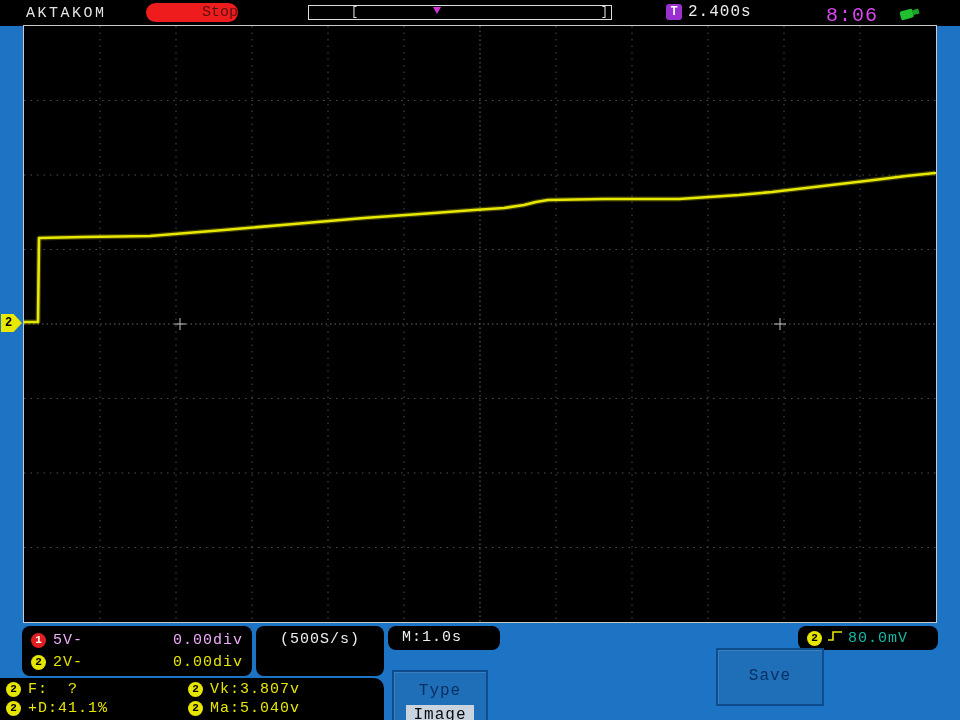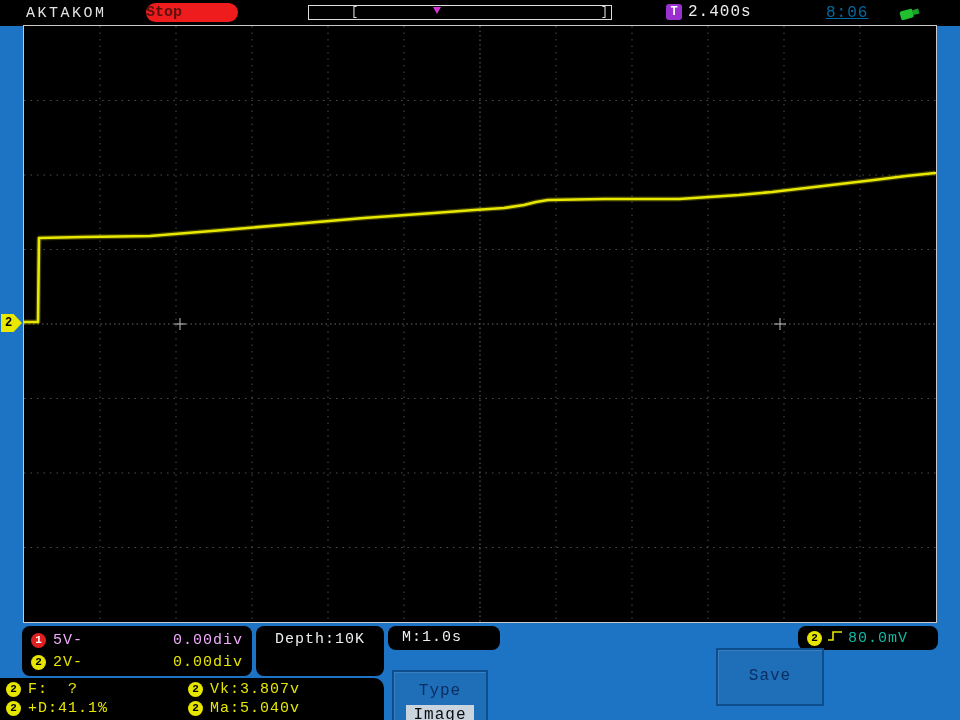--- a/index.html
+++ b/index.html
@@ -3,31 +3,31 @@
 <meta charset="utf-8">
 <style>
   html,body{margin:0;padding:0;background:#000;}
   .screen{position:relative;width:960px;height:720px;background:#1d73c4;overflow:hidden;
           font-family:"Liberation Mono","DejaVu Sans Mono",monospace;}
 
   
   .topbar{position:absolute;left:0;top:0;width:960px;height:26px;background:#000;}
   .brand{position:absolute;left:26px;top:5px;font-size:15px;color:#e3e3e3;letter-spacing:2.5px;}
   .stop-pill{position:absolute;left:146px;top:3px;width:92px;height:19px;background:#ee1c1c;
-             border-radius:10px;color:#5c1010;font-size:15px;line-height:19px;text-align:left;font-weight:bold;}
+             border-radius:10px;color:#5c1010;font-size:15px;line-height:19px;text-align:right;font-weight:normal;}
   .posbar{position:absolute;left:308px;top:5px;width:302px;height:13px;border:1px solid #dcdcdc;background:#000;}
   .posbar .lb{position:absolute;left:42px;top:-1px;color:#d8d8d8;font-size:12px;line-height:14px;}
   .posbar .rb{position:absolute;right:3px;top:-1px;color:#d8d8d8;font-size:12px;line-height:14px;}
   .tmark{position:absolute;left:124px;top:1px;width:0;height:0;
          border-left:4px solid transparent;border-right:4px solid transparent;border-top:7px solid #d633d6;}
   .trig-read{position:absolute;left:666px;top:3px;display:flex;align-items:center;gap:6px;}
   .tbadge{width:16px;height:16px;background:#9b30d0;border-radius:3px;color:#fff;font-size:12px;
           font-weight:bold;text-align:center;line-height:16px;}
   .trig-time{color:#ededed;font-size:16px;letter-spacing:1px;}
-  .clock{position:absolute;left:826px;top:4px;color:#0369a1;font-size:16px;letter-spacing:1px;text-decoration:underline;}
+  .clock{position:absolute;left:826px;top:4px;color:#d946ef;font-size:20px;letter-spacing:1px;}
   .usb{position:absolute;left:898px;top:3px;width:26px;height:20px;}
 
   
   .grid-area{position:absolute;left:23px;top:25px;width:914px;height:598px;background:#000;
              border:1px solid #c9c9c9;box-sizing:border-box;}
   svg.scope{position:absolute;left:0;top:0;display:block;}
   .gl{stroke:#4c4c56;stroke-width:1;stroke-dasharray:1.5 5;}
   .gl.center{stroke:#65656f;stroke-dasharray:1.5 3;}
   .plus{stroke:#c2c2c2;stroke-width:1;}
   .trace{fill:none;stroke:#e8e800;stroke-width:2.6;stroke-linejoin:round;stroke-linecap:round;}
@@ -144,21 +144,21 @@
       <span class="red-text pos">0.00div</span>
     </div>
     <div class="ch-row">
       <span class="badge yellow">2</span>
       <span class="yel-text">2V-</span>
       <span class="yel-text pos">0.00div</span>
     </div>
   </div>
 
   <div class="panel" id="panel-sample">
-    <div>Depth:10K</div>
+    <div>(500S/s)</div>
   </div>
 
   <div class="panel" id="panel-mtime">
     <span>M:1.0s</span>
   </div>
 
   <div class="panel" id="panel-trig">
     <span class="badge yellow">2</span>
     <span>
       <svg width="16" height="14" viewBox="0 0 16 14">

